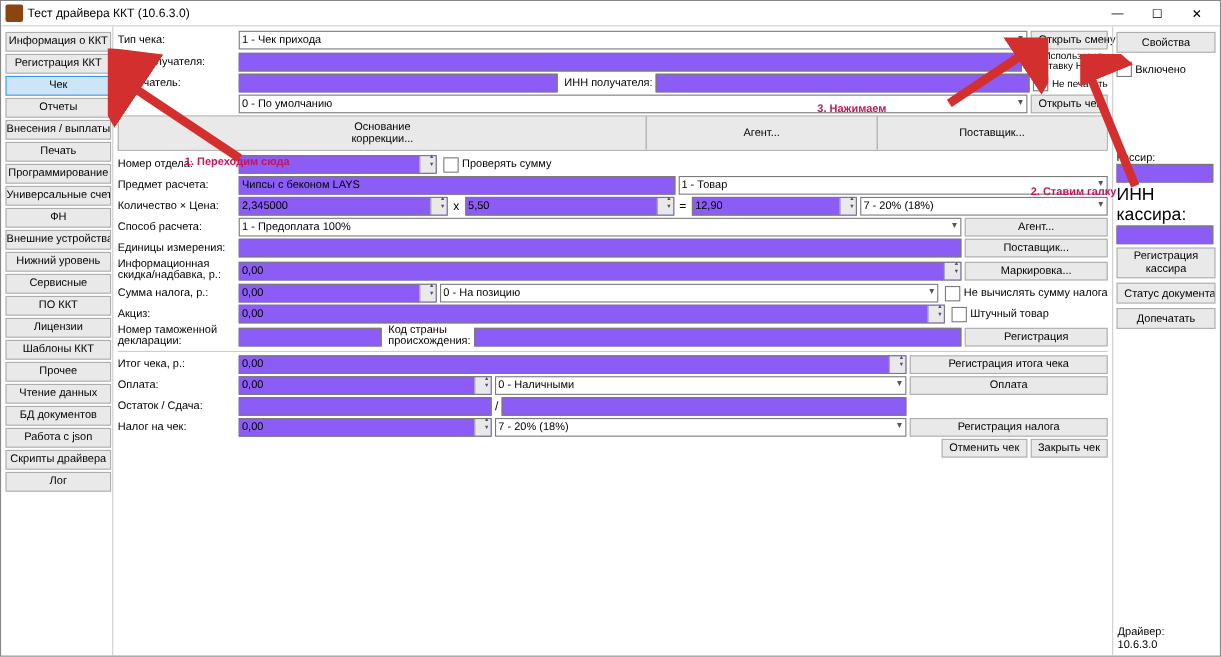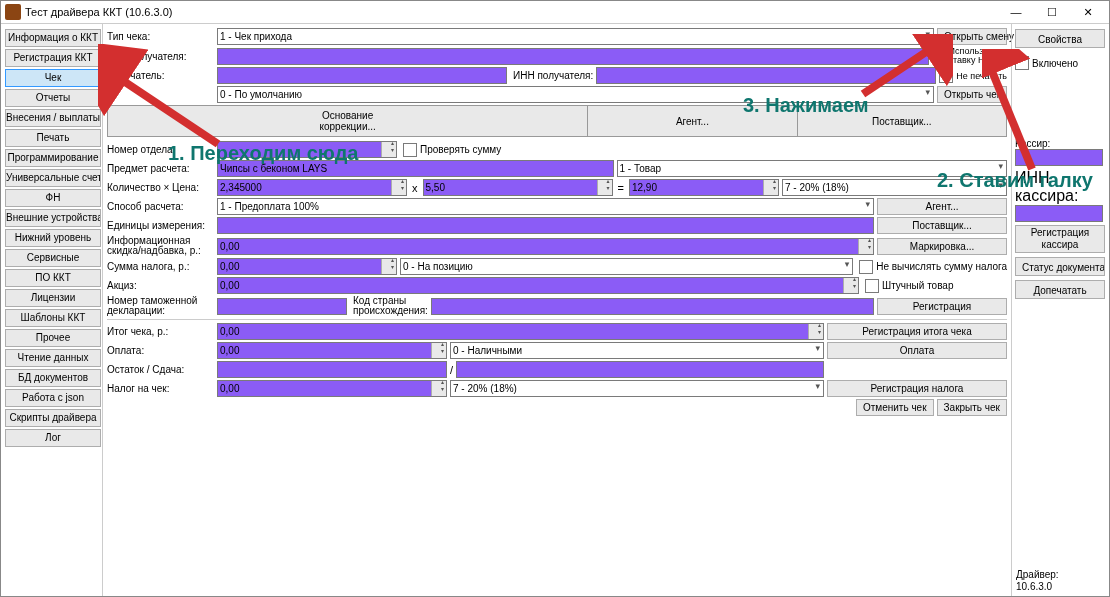--- a/index.html
+++ b/index.html
@@ -21,21 +21,21 @@
 .selwrap{position:relative;flex:1;display:flex}
 .selwrap::after{content:"▾";position:absolute;right:4px;top:1px;font-size:9px;color:#555;pointer-events:none}
 .btn{height:17px;background:#e9e9e9;border:1px solid #adadad;font-size:10px;padding:0 6px;box-sizing:border-box;white-space:nowrap}
 .btn.wide{width:130px}
 .chk{width:12px;height:12px;border:1px solid #7a7a7a;background:#fff;display:inline-block;vertical-align:middle;margin-right:3px}
 .spinwrap{position:relative}
 .spinwrap::after{content:"";position:absolute;right:1px;top:1px;width:14px;height:15px;background:linear-gradient(#e9e9e9,#e9e9e9);border-left:1px solid #adadad}
 .spinwrap::before{content:"▴\A▾";white-space:pre;position:absolute;right:3px;top:-1px;font-size:6px;line-height:7px;z-index:2;color:#555}
 .rightpanel{width:98px;border-left:1px solid #ccc;padding:5px 3px;box-sizing:border-box;position:relative}
 .rbtn{display:block;width:90px;height:19px;margin-bottom:4px;background:#e9e9e9;border:1px solid #adadad;font-size:10px;line-height:17px;text-align:center;box-sizing:border-box;overflow:hidden;white-space:nowrap}
-.ann{position:absolute;color:#0f766e;font-weight:bold;font-size:20px;pointer-events:none;z-index:100}
+.ann{position:absolute;color:#be185d;font-weight:bold;font-size:10px;pointer-events:none;z-index:100}
 .arrow{position:absolute;pointer-events:none;z-index:99}
 .divline{height:1px;background:#ccc;margin:3px 0}
 .driverinfo{position:absolute;bottom:4px;left:4px;font-size:10px;line-height:12px}
 .corrblock{display:flex;height:30px;border:1px solid #999;margin-bottom:2px}
 .corrcell{border-right:1px solid #999;display:flex;align-items:center;justify-content:center;font-size:10px;text-align:center;line-height:11px;background:#e9e9e9}
 </style>
 </head>
 <body>
 
 <div class="titlebar">

